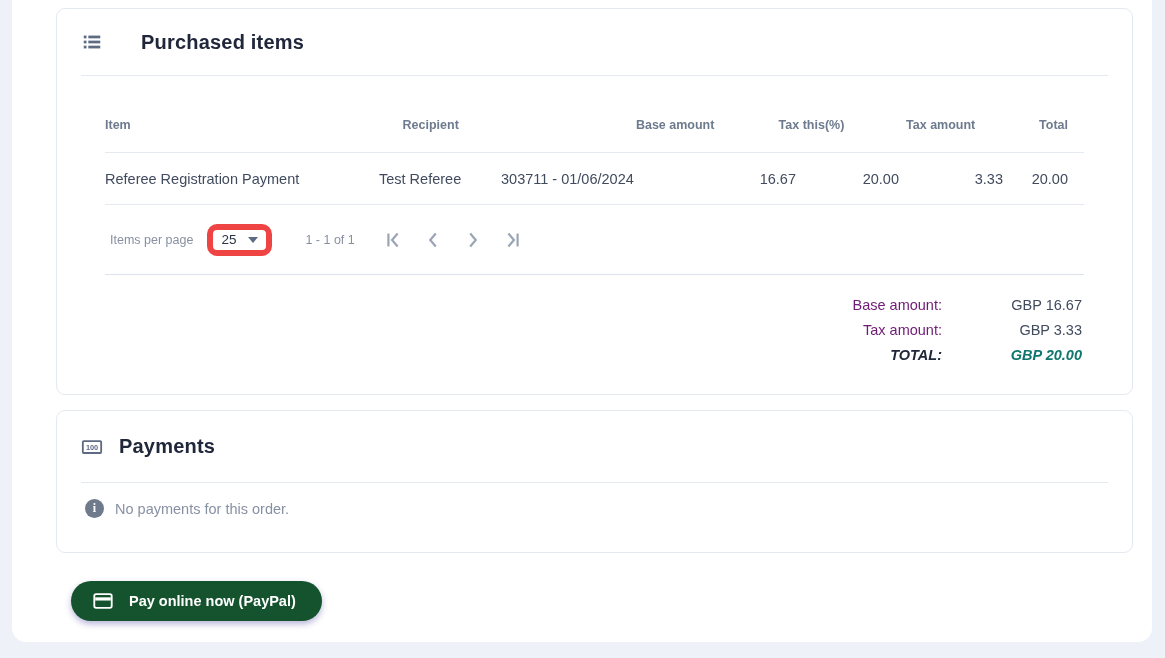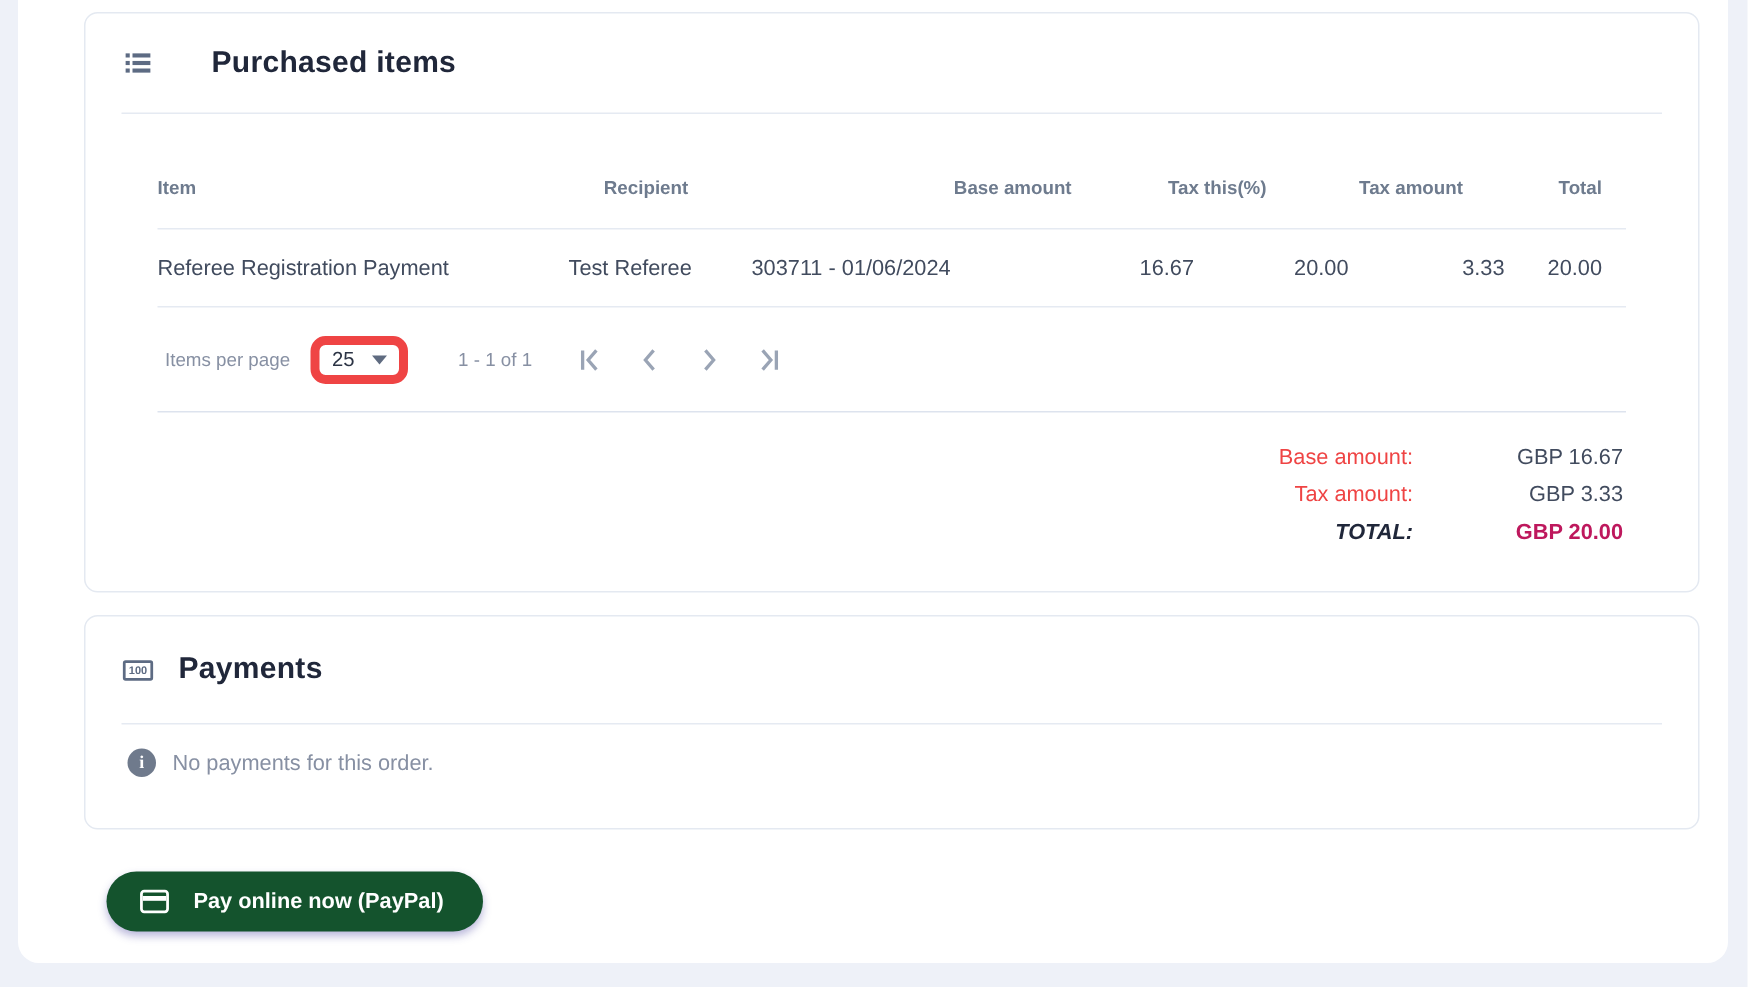--- a/index.html
+++ b/index.html
@@ -108,24 +108,24 @@
 
   
   .totals { padding: 18px 26px 0 0; }
   .totals-row {
     display: flex;
     justify-content: flex-end;
     line-height: 25px;
     font-size: 14.5px;
     color: #414b5e;
   }
-  .totals-label { width: 220px; text-align: right; font-weight: bold; color: #ef4444; }
+  .totals-label { width: 220px; text-align: right; font-weight: bold; color: #701a75; }
   .totals-value { width: 140px; text-align: right; }
   .totals-row.grand .totals-label { color: #20273a; font-style: italic; }
-  .totals-row.grand .totals-value { font-weight: bold; color: #be185d; }
+  .totals-row.grand .totals-value { font-weight: bold; color: #0f766e; font-style: italic; }
 
   
   .empty-row {
     display: flex;
     align-items: center;
     gap: 11px;
     padding: 16px 24px 0 28px;
   }
   .info-icon {
     width: 19px; height: 19px;

